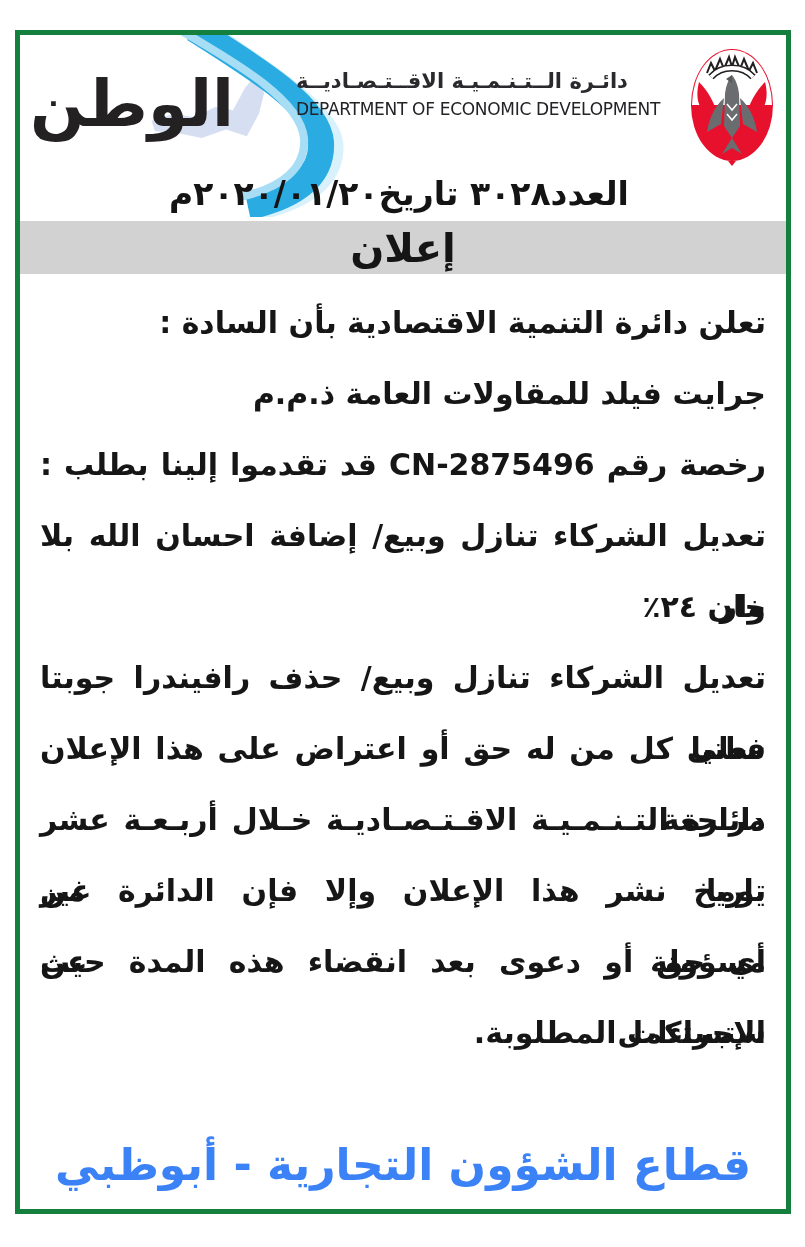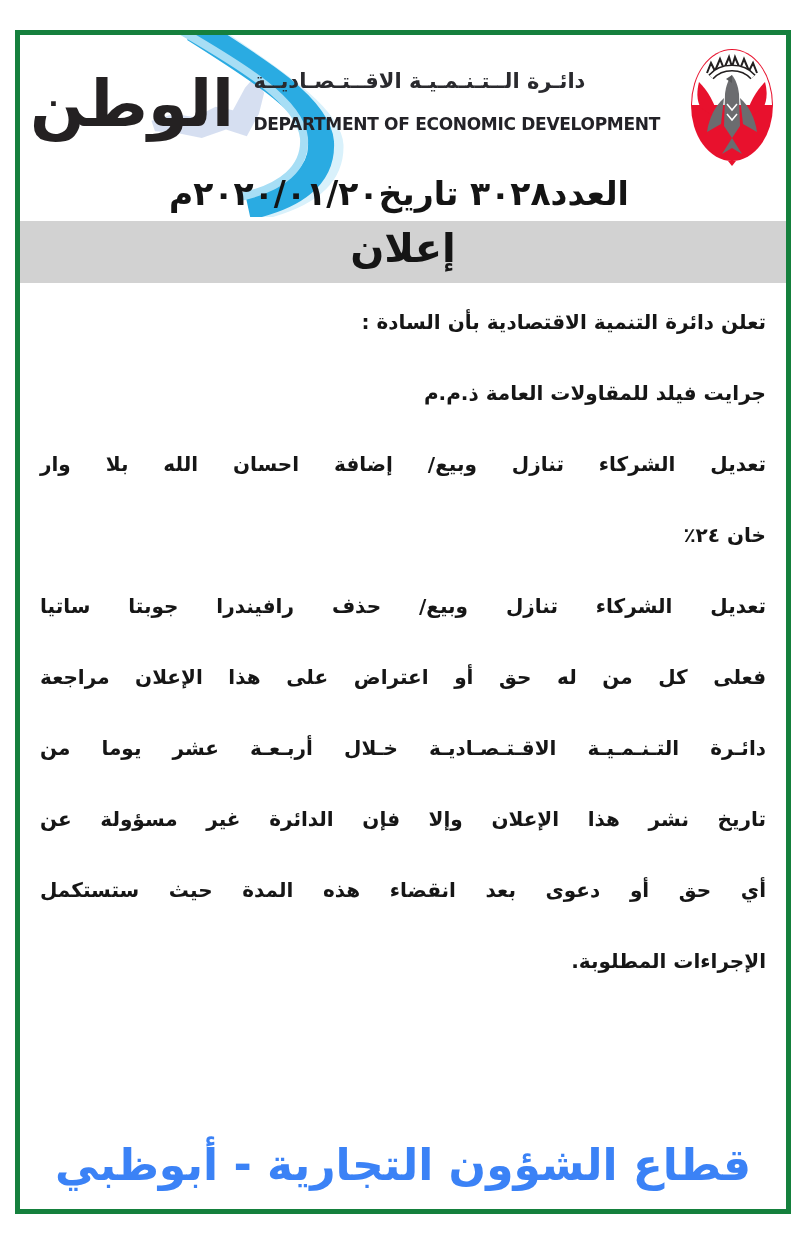--- a/index.html
+++ b/index.html
@@ -9,35 +9,35 @@
          border:5px solid #15803d;box-sizing:border-box;background:#ffffff;}
 
   
   .masthead{position:absolute;left:0;top:0;right:0;height:190px;}
   .map-blob{position:absolute;left:128px;top:28px;width:130px;height:112px;}
   .watan-word{position:absolute;left:10px;top:34px;font-size:64px;font-weight:bold;
               color:#242122;direction:rtl;line-height:1.1;letter-spacing:-1px;}
   .swoosh{position:absolute;left:140px;top:0;width:230px;height:182px;}
   .ded{position:absolute;right:126px;top:33px;text-align:left;direction:rtl;}
   .ded-ar{font-size:21px;font-weight:bold;color:#2a2a2e;line-height:1.25;letter-spacing:.5px;}
-  .ded-en{direction:ltr;font-size:17px;font-weight:bold;color:#232227;letter-spacing:-.3px;
-          margin-top:21px;line-height:1.1;}
+  .ded-en{direction:ltr;font-size:17px;font-weight:normal;color:#232227;letter-spacing:-.3px;
+          margin-top:6px;line-height:1.1;}
   .falcon{position:absolute;right:8px;top:9px;width:92px;height:122px;}
 
   
   .issue-line{position:absolute;left:0;right:8px;top:133px;height:52px;line-height:52px;
               text-align:center;direction:rtl;font-size:33px;font-weight:bold;color:#141414;}
-  .notice-bar{position:absolute;left:0;right:0;top:186px;height:62px;background:#d2d2d2;
+  .notice-bar{position:absolute;left:0;right:0;top:186px;height:53px;background:#d2d2d2;
               text-align:center;}
   .notice-bar span{display:inline-block;line-height:55px;font-size:40px;font-weight:bold;
                    color:#151515;direction:rtl;}
 
   
   .body-text{position:absolute;left:20px;right:20px;top:252px;direction:rtl;}
-  .line{height:71px;line-height:71px;font-size:20px;font-weight:bold;color:#161616;
+  .line{height:71px;line-height:71px;font-size:30px;font-weight:bold;color:#161616;
         text-align:right;white-space:nowrap;}
   .line.j{white-space:normal;text-align:justify;text-align-last:justify;}
 
   
   .footer-line{position:absolute;left:0;right:0;top:1093px;height:78px;line-height:74px;
                text-align:center;direction:rtl;font-size:44px;font-weight:bold;color:#3b82f6;}
 </style>
 </head>
 <body>
 
@@ -84,20 +84,21 @@
 
     <div class="issue-line">العدد٣٠٢٨ تاريخ٢٠٢٠/٠١/٢٠م</div>
 
     <div class="notice-bar">
       <span>إعلان</span>
     </div>
 
     <div class="body-text">
       <div class="line">تعلن دائرة التنمية الاقتصادية بأن السادة :</div>
       <div class="line">جرايت فيلد للمقاولات العامة ذ.م.م</div>
+      <div class="line j">رخصة رقم CN-2875496 قد تقدموا إلينا بطلب :</div>
       <div class="line j">تعديل الشركاء تنازل وبيع/ إضافة احسان الله بلا وار</div>
       <div class="line">خان ٢٤٪</div>
       <div class="line j">تعديل الشركاء تنازل وبيع/ حذف رافيندرا جوبتا ساتيا</div>
       <div class="line j">فعلى كل من له حق أو اعتراض على هذا الإعلان مراجعة</div>
       <div class="line j">دائـرة التـنـمـيـة الاقـتـصـاديـة خـلال أربـعـة عشر يوما من</div>
       <div class="line j">تاريخ نشر هذا الإعلان وإلا فإن الدائرة غير مسؤولة عن</div>
       <div class="line j">أي حق أو دعوى بعد انقضاء هذه المدة حيث ستستكمل</div>
       <div class="line">الإجراءات المطلوبة.</div>
     </div>
 

